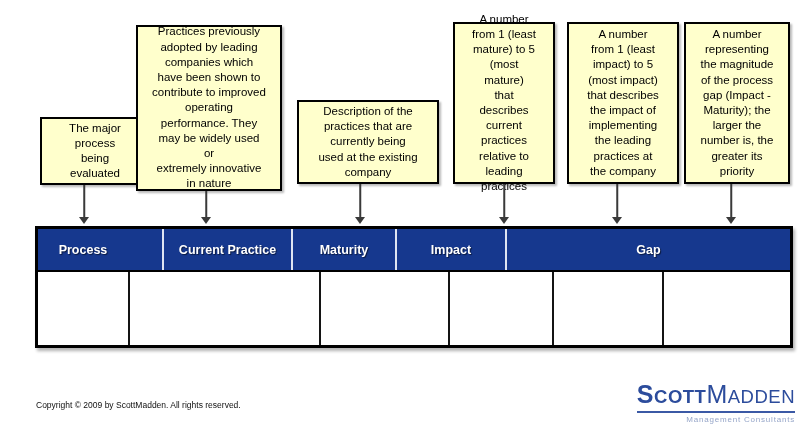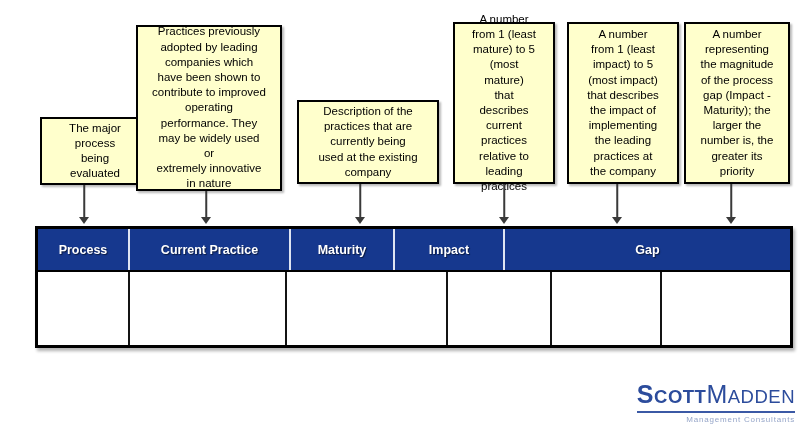--- a/index.html
+++ b/index.html
@@ -40,21 +40,21 @@
                box-shadow:2px 3px 3px rgba(0,0,0,0.3);
                display:flex; flex-direction:column; }
   .thead { display:flex; height:43px; background:#16388E; border-bottom:2px solid #000; }
   .th { display:flex; align-items:center; justify-content:center; color:#fff;
         font-weight:bold; font-size:12.5px;
         text-shadow:1px 1px 1px rgba(0,0,0,0.55); }
   .th + .th { border-left:2px solid #dfe5f2; }
   .tbody { display:flex; flex:1; background:#fff; }
   .td { background:#fff; }
   .td + .td { border-left:2px solid #141414; }
-  .w1 { width:90px; }  .w2 { width:157px; } .w3 { width:161px; }
+  .w1 { width:90px; }  .w2 { width:157px; } .w3 { width:129px;margin-left:34px; }
   .w4 { width:104px; } .w5 { width:110px; } .w6 { flex:1; }
 
   
   .copyright { position:absolute; left:36px; top:400px; font-size:8.5px; color:#101010; }
   .logo { position:absolute; right:16px; top:382px; text-align:right; }
   .logo-main { color:#2C4C9C; letter-spacing:0.5px; line-height:24px; white-space:nowrap;
                border-bottom:2px solid #3B59A5; padding-bottom:1px; }
   .logo-main .lg { font-size:25px; }
   .logo-main .sm { font-size:18.5px; }
   .logo-main .b  { font-weight:bold; }
@@ -151,19 +151,20 @@
     <div class="tbody">
       <div class="td w1"></div>
       <div class="td w2"></div>
       <div class="td w3"></div>
       <div class="td w4"></div>
       <div class="td w5"></div>
       <div class="td w6"></div>
     </div>
   </div>
 
+  <div class="copyright">Copyright © 2009 by ScottMadden.  All rights reserved.</div>
 
   <div class="logo">
     <div class="logo-main"><span class="lg b">S</span><span class="sm b">COTT</span><span class="lg">M</span><span class="sm">ADDEN</span></div>
     <div class="logo-tagline">Management Consultants</div>
   </div>
 
 </div>
 
 </body></html>

